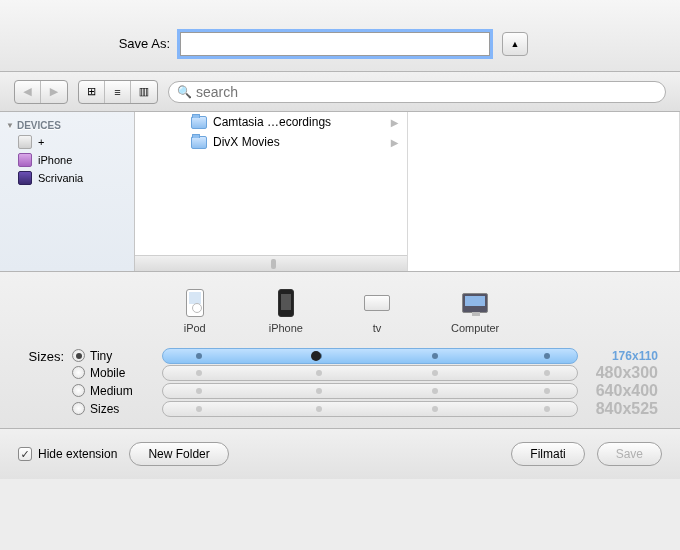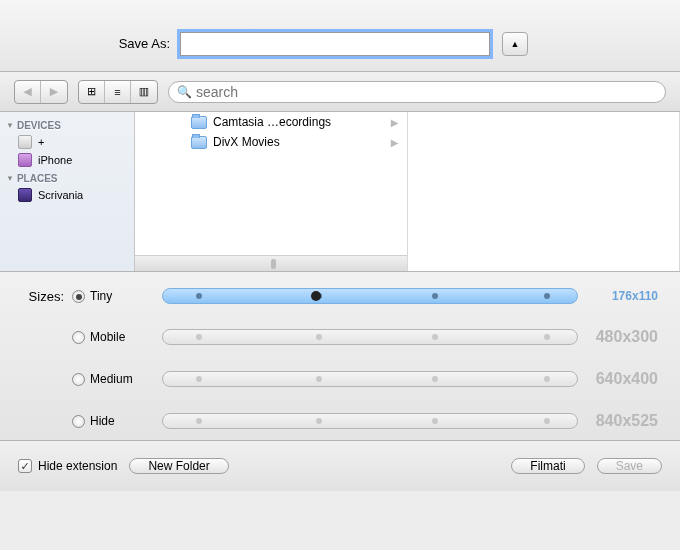--- a/index.html
+++ b/index.html
@@ -196,24 +196,24 @@
 .dev-iphone::before{content:"";position:absolute;top:4px;left:2px;right:2px;bottom:6px;background:#555;}
 .dev-tv{width:26px;height:16px;border:1px solid #999;background:linear-gradient(#fdfdfd,#e5e5e5);border-radius:2px;}
 .dev-comp{width:26px;height:20px;border:1px solid #888;background:#556;border-radius:2px;position:relative;}
 .dev-comp::before{content:"";position:absolute;top:2px;left:2px;right:2px;bottom:6px;background:#8fb8e8;}
 .dev-comp::after{content:"";position:absolute;bottom:-4px;left:9px;width:8px;height:4px;background:#bbb;}
 
 .sizes-grid {
   display: grid;
   grid-template-columns: 50px 90px 1fr 80px;
   align-items: center;
-  row-gap: 24px;
+  row-gap: 0;
 }
 .sizes-label { text-align: right; padding-right: 8px; font-size: 13px;}
-.radio { display:flex; align-items:center; gap:5px; cursor:pointer;}
+.radio { display:flex; gap:5px; cursor:pointer;}
 .radio .dot {
   width:13px;height:13px;border:1px solid #888;border-radius:50%;
   background:radial-gradient(#fff,#e0e0e0);position:relative;
 }
 .radio.selected .dot::after{
   content:"";position:absolute;top:3px;left:3px;width:6px;height:6px;
   background:#444;border-radius:50%;
 }
 .slider-track {
   height:16px;border:1px solid #b5b5b5;border-radius:8px;
@@ -235,21 +235,21 @@
 
 
 .bottom {
   height: 50px;
   background: linear-gradient(#f0f0f0,#e2e2e2);
   display:flex;align-items:center;padding:0 18px;gap:12px;
 }
 .chk{display:flex;align-items:center;gap:6px;cursor:pointer;}
 .chk .box{width:14px;height:14px;border:1px solid #8a8a8a;border-radius:3px;background:linear-gradient(#fff,#eaeaea);display:flex;align-items:center;justify-content:center;font-size:11px;color:#333;}
 .btn{
-  height:16px;padding:0 18px;border:1px solid #a0a0a0;border-radius:12px;
+  height:24px;padding:0 18px;border:1px solid #a0a0a0;border-radius:12px;
   background:linear-gradient(#fdfdfd,#e4e4e4);cursor:pointer;font-size:12px;
   display:flex;align-items:center;
 }
 .btn.disabled{color:#b0b0b0;cursor:default;}
 .spacer{flex:1;}
 </style>
 </head>
 <body>
 
 <div class="saveas-bar">
@@ -290,21 +290,20 @@
   <div class="sidebar">
     <div class="sidebar-heading">DEVICES</div>
     <div class="sidebar-item">
       <span class="sb-ico sb-drive"></span>
       <span>+</span>
     </div>
     <div class="sidebar-item">
       <span class="sb-ico sb-idisk"></span>
       <span>iPhone</span>
     </div>
-    <div class="sidebar-heading">PLACES</div>
     <div class="sidebar-item">
       <span class="sb-ico sb-desk"></span>
       <span>Scrivania</span>
     </div>
   </div>
   <div class="column">
     <div class="col-row">
       <span class="folder-icon"></span>
       <span>Camtasia …ecordings</span>
       <span class="chev">▶</span>
@@ -315,20 +314,46 @@
       <span class="chev">▶</span>
     </div>
     <div class="col-scroll">
         <span class="thumb"></span>
       </div>
   </div>
   <div class="column2"></div>
 </div>
 
 <div class="options">
+  <div class="device-row">
+    <div class="device">
+      <div class="dev-ico">
+          <div class="dev-ipod"></div>
+        </div>
+      <span>iPod</span>
+    </div>
+    <div class="device">
+      <div class="dev-ico">
+          <div class="dev-iphone"></div>
+        </div>
+      <span>iPhone</span>
+    </div>
+    <div class="device">
+      <div class="dev-ico">
+          <div class="dev-tv"></div>
+        </div>
+      <span>tv</span>
+    </div>
+    <div class="device">
+      <div class="dev-ico">
+          <div class="dev-comp"></div>
+        </div>
+      <span>Computer</span>
+    </div>
+  </div>
 
   <div class="sizes-grid">
     <div class="sizes-label">Sizes:</div>
     <div class="radio selected">
       <span class="dot"></span>
       <span>Tiny</span>
     </div>
     <div class="slider-track active">
       <span class="tick t1"></span>
         <span class="tick t2"></span>
@@ -360,21 +385,21 @@
       <span class="tick t1"></span>
         <span class="tick t2"></span>
         <span class="tick t3"></span>
         <span class="tick t4"></span>
     </div>
     <div class="dim">640x400</div>
 
     <div></div>
     <div class="radio">
       <span class="dot"></span>
-      <span>Hide</span>
+      <span>Sizes</span>
     </div>
     <div class="slider-track">
       <span class="tick t1"></span>
         <span class="tick t2"></span>
         <span class="tick t3"></span>
         <span class="tick t4"></span>
     </div>
     <div class="dim">840x525</div>
   </div>
 </div>

